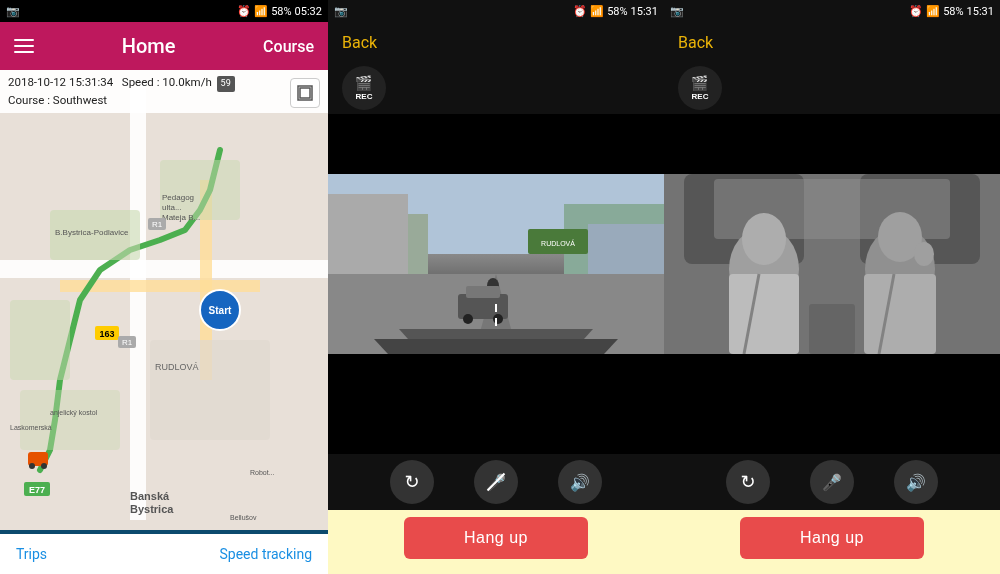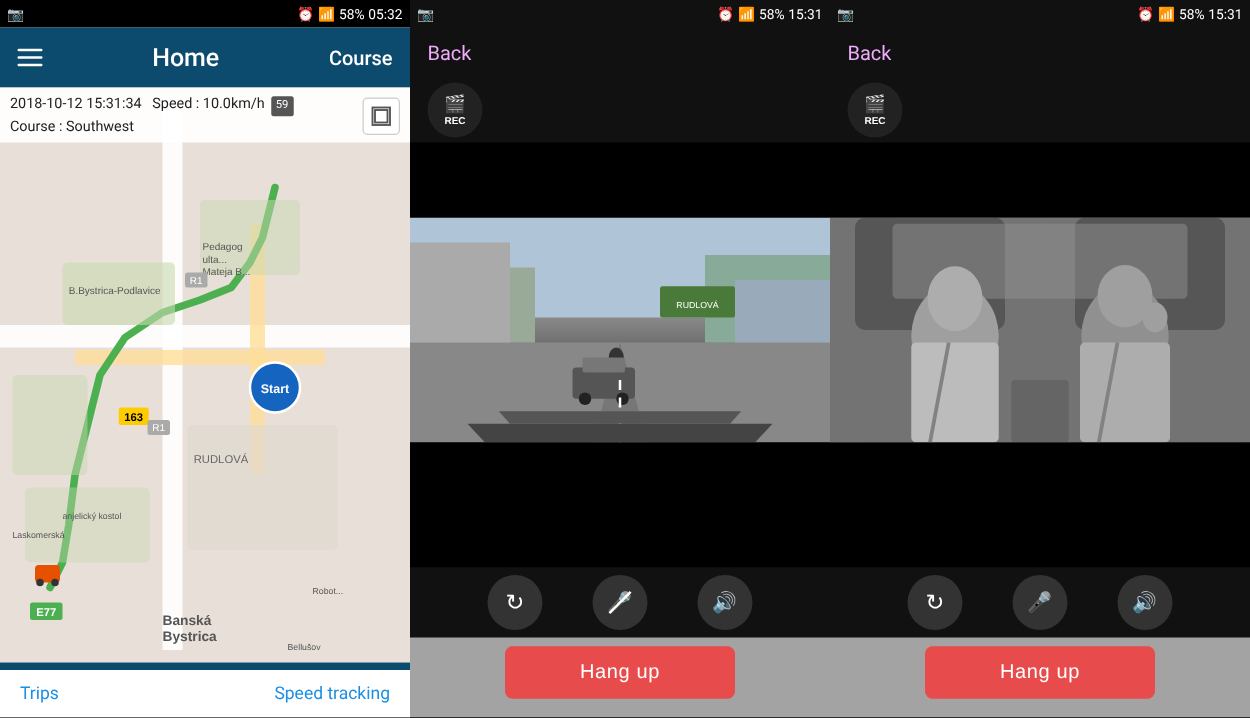--- a/index.html
+++ b/index.html
@@ -31,21 +31,21 @@
       justify-content: space-between;
       padding: 0 6px;
       color: #fff;
       font-size: 11px;
     }
     .status-bar-left { display: flex; align-items: center; gap: 3px; }
     .status-bar-right { display: flex; align-items: center; gap: 3px; }
 
     .app-bar {
       height: 48px;
-      background: #0c4a6e;
+      background: #be185d;
       display: flex;
       align-items: center;
       justify-content: space-between;
       padding: 0 14px;
     }
     .app-bar-title {
       color: #fff;
       font-size: 20px;
       font-weight: 500;
     }
@@ -92,21 +92,21 @@
     }
 
     
     .map-bottom-bar {
       height: 44px;
       background: #fff;
       display: flex;
       align-items: center;
       justify-content: space-between;
       padding: 0 16px;
-      border-top: 6px solid #0c4a6e;
+      border-top: 4px solid #0c4a6e;
     }
     .map-bottom-bar a {
       color: #1a8fe3;
       font-size: 14px;
       text-decoration: none;
     }
 
     
     .panel-camera {
       width: 336px;
@@ -129,21 +129,21 @@
     }
 
     .cam-top-bar {
       height: 40px;
       background: #111;
       display: flex;
       align-items: center;
       padding: 0 14px;
     }
     .cam-back-text {
-      color: #f0abfc;
+      color: #eab308;
       font-size: 16px;
     }
 
     .rec-button-area {
       padding: 4px 14px 4px 14px;
       display: flex;
       align-items: center;
     }
     .rec-btn {
       width: 44px;
@@ -202,21 +202,21 @@
       border: none;
       display: flex;
       align-items: center;
       justify-content: center;
       color: #fff;
       font-size: 18px;
     }
 
     .hang-up-area {
       height: 64px;
-      background: #a3a3a3;
+      background: #fef9c3;
       display: flex;
       align-items: center;
       justify-content: center;
       padding-bottom: 8px;
     }
     .hang-up-btn {
       background: #e84b4b;
       color: #fff;
       border: none;
       border-radius: 6px;

